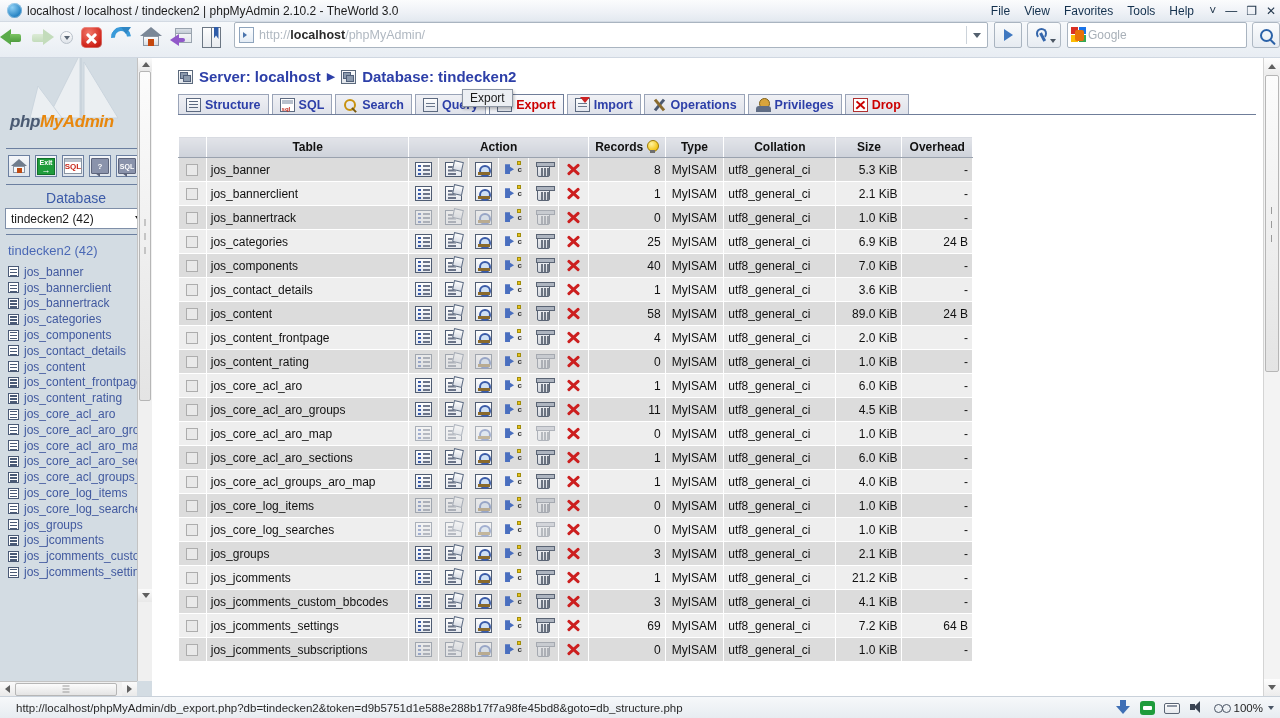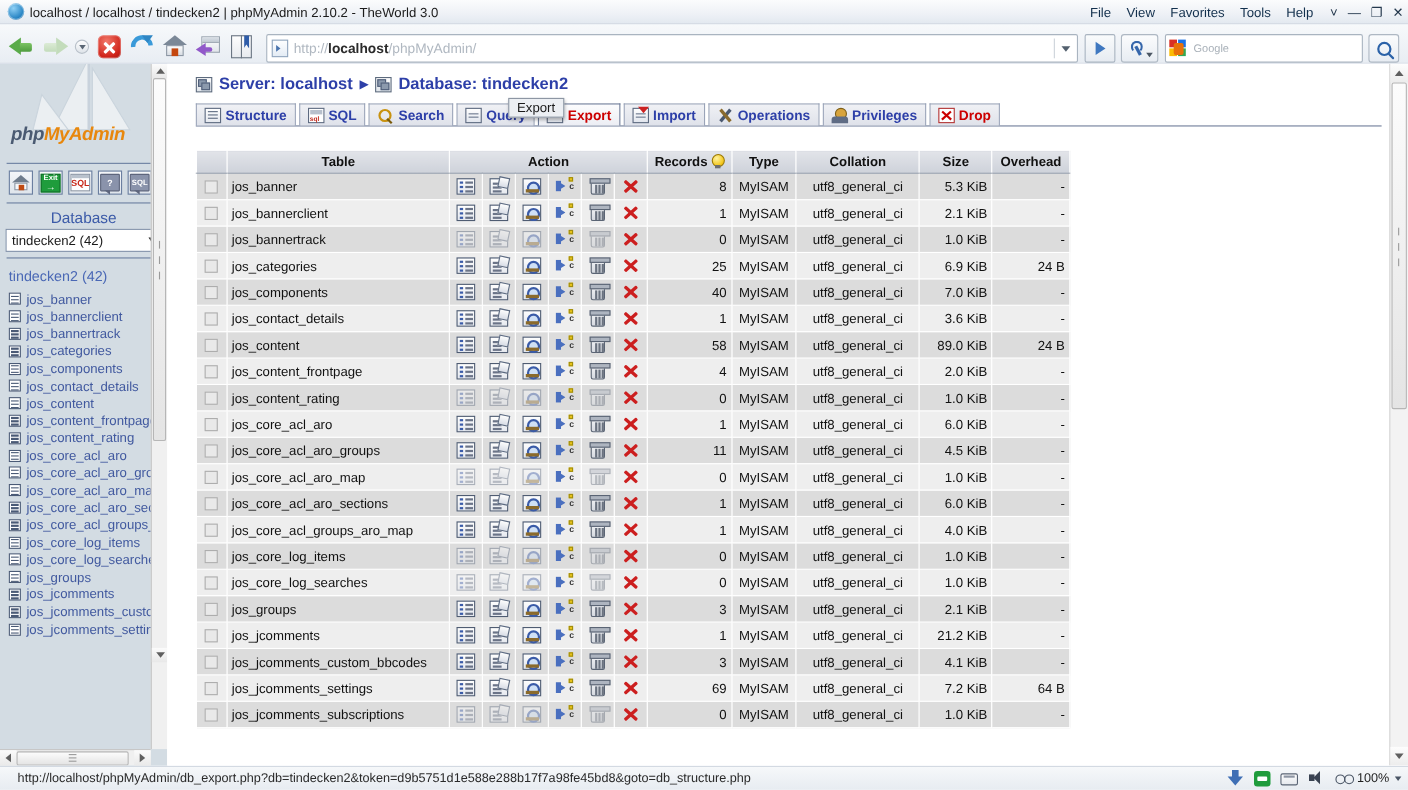--- a/index.html
+++ b/index.html
@@ -48,22 +48,22 @@
   .wctrl {
     position: absolute; right: 4px; top: 0; height: 22px;
     display: flex; align-items: center; gap: 9px;
     color: #24384d;
   }
   .wctrl div { font-size: 12px; line-height: 1; cursor: default; }
 
   
   .toolbar {
     height: 36px; flex: 0 0 36px;
-    display: flex; align-items: flex-end;
-    padding: 0 8px;
+    display: flex; align-items: flex-start;
+    padding: 0 0;
     background: linear-gradient(#f7f9fb, #e8edf3);
     border-bottom: 1px solid #cfd7e1;
   }
   .ticon { width: 30px; height: 30px; position: relative; flex: 0 0 auto; cursor: pointer; }
   .ticon.sm { width: 16px; }
   .navarrow {
     position: absolute; top: 7px; width: 24px; height: 17px;
   }
   .navarrow .head {
     position: absolute; left: 0; top: 0;
@@ -260,21 +260,21 @@
     position: absolute; width: 7px; height: 7px; display: block;
   }
   .glogo .g1 { left: 0;   top: 0;   background: #d93025; }
   .glogo .g2 { left: 8px; top: 0;   background: #1a73e8; }
   .glogo .g3 { left: 0;   top: 8px; background: #fbbc04; }
   .glogo .g4 { left: 8px; top: 8px; background: #34a853; }
   .glogo .gc {
     position: absolute; left: 4px; top: 3px; width: 9px; height: 11px;
     background: #e8710a; border-radius: 2px;
   }
-  .stext { font-size: 10px; color: #a8b0b8; margin-left: 5px; flex: 1 1 auto; }
+  .stext { font-size: 12px; color: #a8b0b8; flex: 1 1 auto; }
   .searchgo {
     width: 28px; height: 26px; margin-left: 5px; flex: 0 0 auto;
     background: linear-gradient(#fbfcfd, #e7ecf2);
     border: 1px solid #aeb8c3; border-radius: 3px;
     display: flex; align-items: center; justify-content: center; cursor: pointer;
   }
   .magnify {
     width: 13px; height: 13px; border: 2.2px solid #2b62a8; border-radius: 50%;
     position: relative;
   }
@@ -595,21 +595,21 @@
     border: 1px solid #fff; padding: 0 4px; height: 24px;
     white-space: nowrap; color: #111;
   }
   tr.odd  td { background: #dcdcdc; }
   tr.even td { background: #eeeeee; }
   td.c-chk { width: 26px; text-align: center; }
   td.c-name { width: 190px; padding-left: 14px; }
   td.c-act { width: 28px; text-align: center; }
   td.c-rec { width: 72px; text-align: right; padding-right: 8px; }
   td.c-type { width: 55px; text-align: center; }
-  td.c-coll { width: 105px; text-align: center; }
+  td.c-coll { width: 105px; text-align: left; }
   td.c-size { width: 62px; text-align: right; padding-right: 10px; color: #2d3fa8; }
   td.c-over { width: 66px; text-align: right; padding-right: 10px; color: #2d3fa8; }
 
   .chk {
     width: 12px; height: 12px; display: inline-block;
     background: #e9e9e9; border: 1px solid #adadad;
     vertical-align: middle;
   }
   .bulb {
     display: inline-block; width: 12px; height: 13px; vertical-align: -2px;

